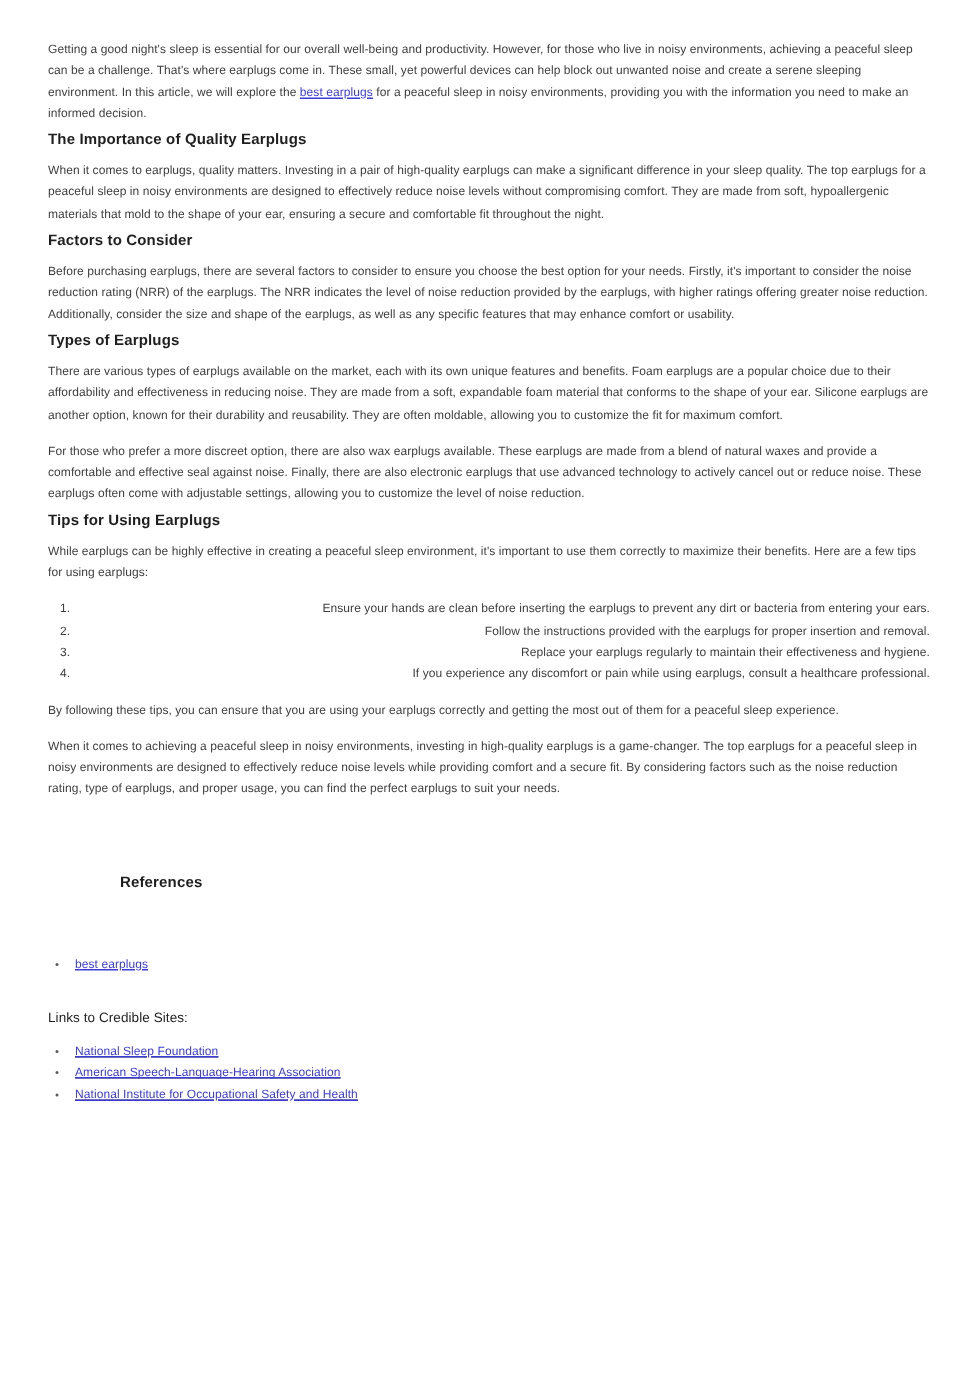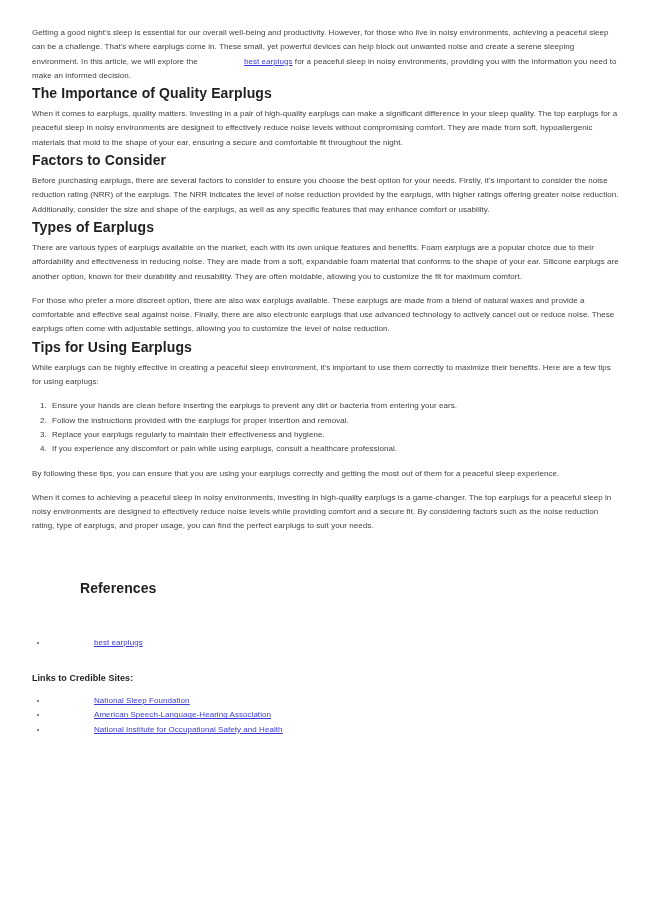--- a/index.html
+++ b/index.html
@@ -15,54 +15,54 @@
     width: 650px;
     height: 920px;
     padding: 26px 30px 0 32px;
     color: #3e3e3e;
     font-size: 8px;
     line-height: 14.3px;
     letter-spacing: 0.05px;
   }
   p { margin: 0 0 10px; }
   h2 {
-    font-size: 14px;
+    font-size: 10px;
     line-height: 13px;
     color: #1f1f1f;
     font-weight: bold;
     margin: -6px 0 7px;
     letter-spacing: 0.1px;
   }
   h2.mt-0 { margin-top: 0; }
   h2.references-heading { margin-top: 48px; padding-left: 48px; }
   h3 {
     font-size: 9px;
     line-height: 12px;
     color: #1f1f1f;
-    font-weight: bold;
+    font-weight: normal;
     margin: 22px 0 8px;
   }
   ol {
     margin: 0 0 10px;
     padding-left: 17px;
+    text-align: right;
   }
   ol li { padding-left: 3px; }
   ul {
     list-style: disc;
     margin: 0;
     padding-left: 16px;
   }
   ul li { padding-left: 2px; color: #5a5a5a; }
   ul.ref-list { margin: 41px 0 10px; }
   ul.credible-list { margin: 10px 0 0; text-decoration: underline; }
   a {
     color: #3b3bd8;
     text-decoration: underline;
     cursor: pointer;
-    margin-left: 44px;
   }
 </style>
 </head>
 <body>
 
 <main class="page">
 
   <p><span>Getting a good night's sleep is essential for our overall well-being and productivity. However, for those who live in noisy environments, achieving a peaceful sleep can be a challenge. That's where earplugs come in. These small, yet powerful devices can help block out unwanted noise and create a serene sleeping environment. In this article, we will explore the </span><a href="#">best earplugs</a><span> for a peaceful sleep in noisy environments, providing you with the information you need to make an informed decision.</span></p>
 
   <h2>The Importance of Quality Earplugs</h2>

